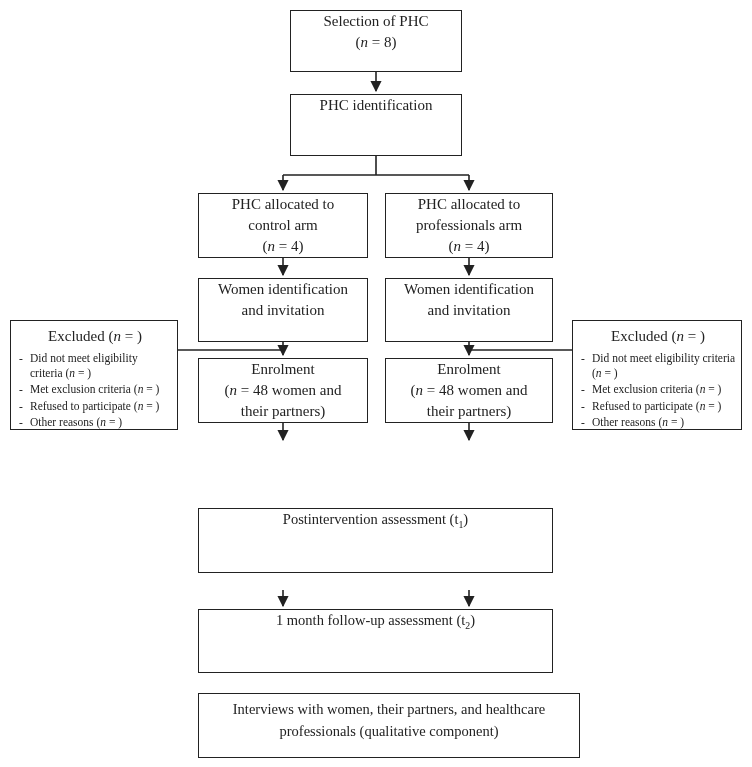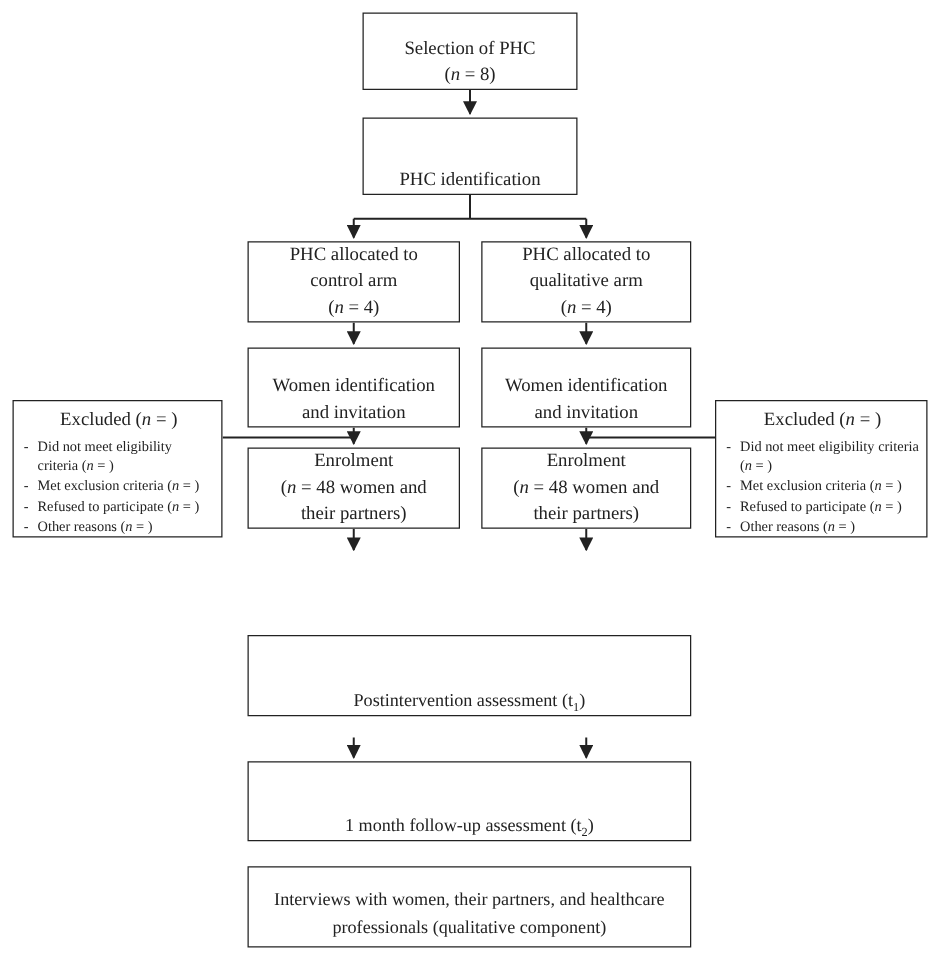--- a/index.html
+++ b/index.html
@@ -26,21 +26,21 @@
     width:752px;height:767px;
     color:var(--line);
   }
   .box{
     position:absolute;
     border:1.5px solid var(--line);
     background:var(--bg);
     display:flex;
     flex-direction:column;
     align-items:center;
-    justify-content:flex-end;
+    justify-content:flex-start;
     text-align:center;
     font-size:15px;
     line-height:21px;
     color:var(--ink);
   }
   .box i{font-style:italic;}
   .box sub{font-size:0.68em;line-height:0;}
   .wide{font-size:14.5px;}
   .interviews{padding:4px 5px;line-height:22px;}
   .excluded{
@@ -110,21 +110,21 @@
   </div>
 
   <div class="box" style="left:198px;top:193px;width:170px;height:65px">
     <div>PHC allocated to</div>
     <div>control arm</div>
     <div>(<i>n</i> = 4)</div>
   </div>
 
   <div class="box" style="left:385px;top:193px;width:168px;height:65px">
     <div>PHC allocated to</div>
-    <div>qualitative arm</div>
+    <div>professionals arm</div>
     <div>(<i>n</i> = 4)</div>
   </div>
 
   <div class="box" style="left:198px;top:278px;width:170px;height:64px">
     <div>Women identification</div>
     <div>and invitation</div>
   </div>
 
   <div class="box" style="left:385px;top:278px;width:168px;height:64px">
     <div>Women identification</div>
@@ -189,17 +189,17 @@
 
 
   <div class="box wide" style="left:198px;top:508px;width:355px;height:65px">
     <div>Postintervention assessment (t<sub>1</sub>)</div>
   </div>
 
   <div class="box wide" style="left:198px;top:609px;width:355px;height:64px">
     <div>1 month follow-up assessment (t<sub>2</sub>)</div>
   </div>
 
-  <div class="box wide interviews" style="left:198px;top:693px;width:355px;height:65px">
+  <div class="box wide interviews" style="left:198px;top:693px;width:382px;height:65px">
     <div>Interviews with women, their partners, and healthcare professionals (qualitative component)</div>
   </div>
 
 </div>
 
 </body></html>

